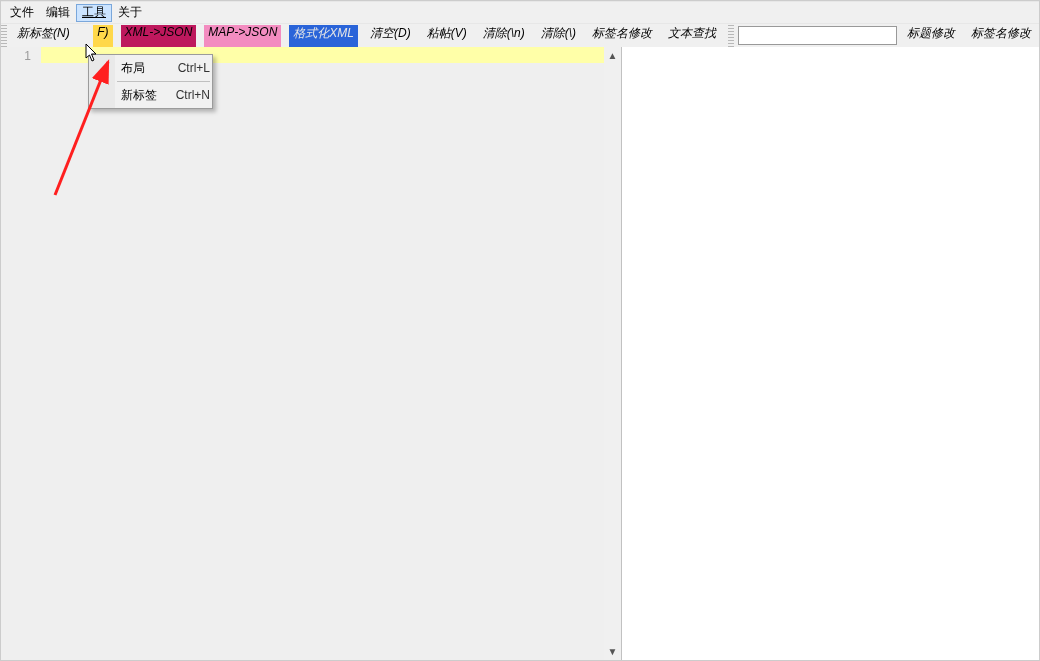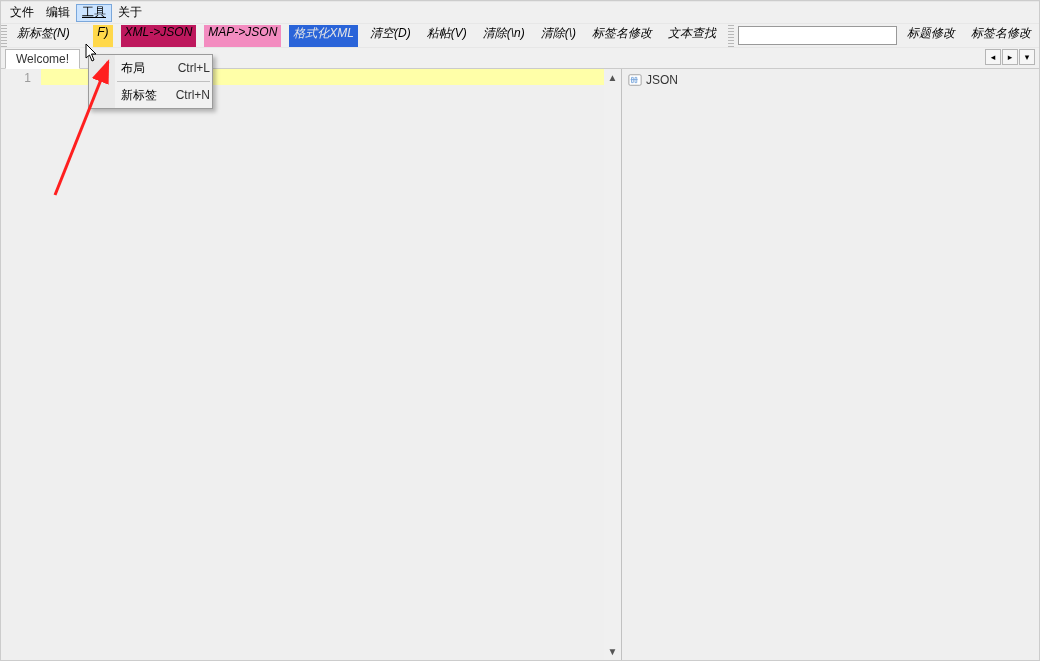--- a/index.html
+++ b/index.html
@@ -331,34 +331,20 @@
     <div class="tool-right">
       <div class="tool-btn">
           <span>标题修改</span>
         </div>
       <div class="tool-btn">
           <span>标签名修改</span>
         </div>
     </div>
   </div>
 
-  <div class="tabbar">
-    <div class="tab-active"><span>Welcome!</span></div>
-    <div class="tab-nav">
-      <div class="tab-nav-btn">
-          <span>◂</span>
-        </div>
-      <div class="tab-nav-btn">
-          <span>▸</span>
-        </div>
-      <div class="tab-nav-btn">
-          <span>▾</span>
-        </div>
-    </div>
-  </div>
 
   <div class="client">
     <div class="left-pane">
       <div class="editor-wrap">
         <div class="gutter">
           <div>1</div>
         </div>
         <div class="editor">
           <div class="line1"></div>
         </div>
@@ -367,29 +353,20 @@
               <span>▲</span>
             </div>
           <div class="scroll-track"></div>
           <div class="scroll-btn">
               <span>▼</span>
             </div>
         </div>
       </div>
     </div>
 
-    <div class="right-pane">
-      <div class="tree-root">
-        <svg class="tree-icon" viewBox="0 0 16 16">
-          <rect x="1" y="2" width="14" height="12" rx="1.5" fill="#fff" stroke="#999" stroke-width="1"></rect>
-          <path d="M4 5h2v6H4zm4 0h2v6H8zm-5 2.5h8" stroke="#7aa7db" stroke-width="1" fill="none"></path>
-        </svg>
-        <span>JSON</span>
-      </div>
-    </div>
   </div>
 
 </div>
 
 <div class="dropdown">
   <div class="icon-col"></div>
   <div class="dropdown-row">
     <span>布局</span>
     <span class="shortcut">Ctrl+L</span>
   </div>

